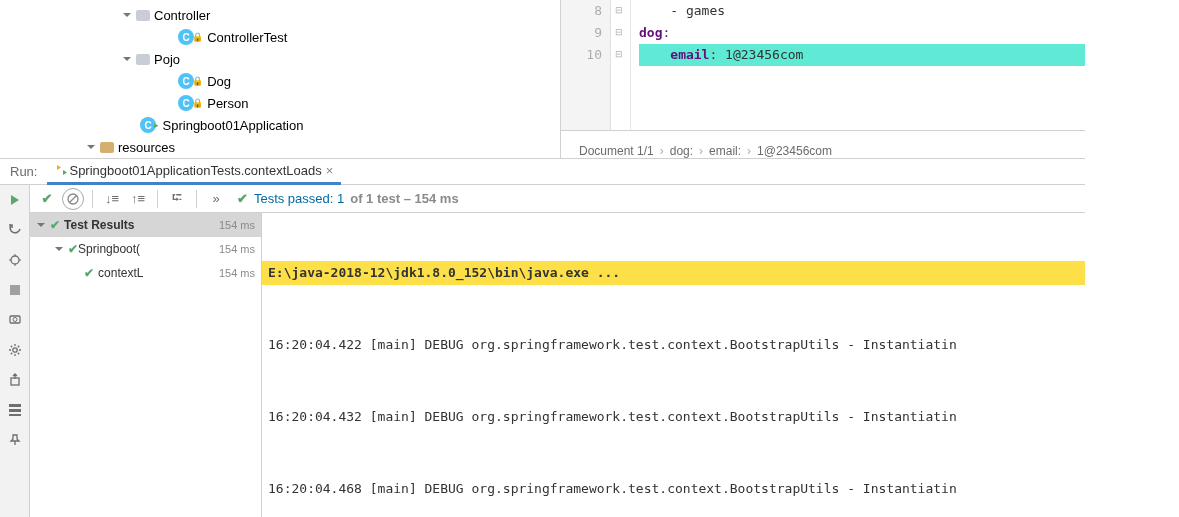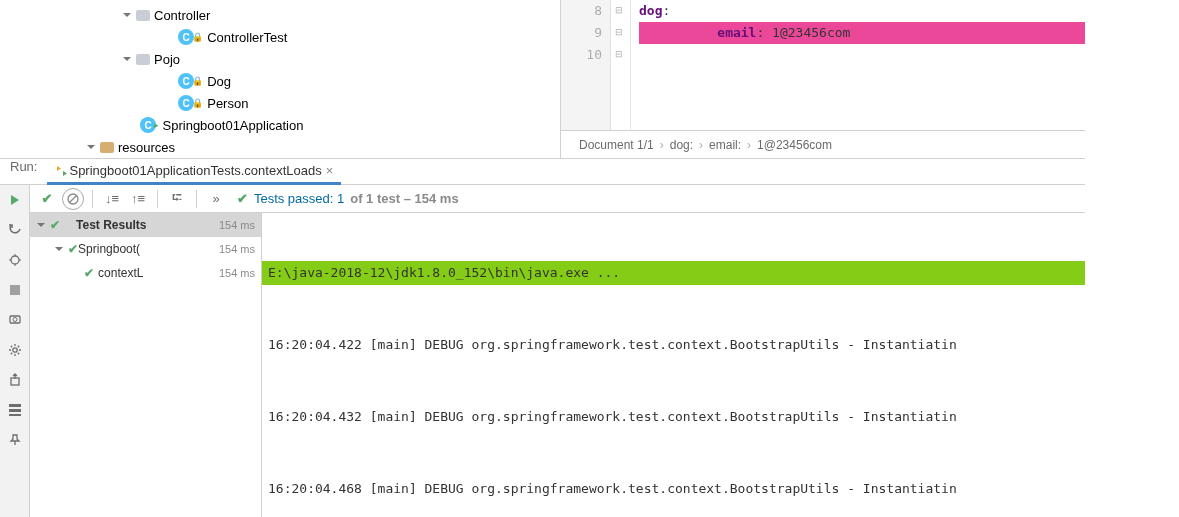--- a/index.html
+++ b/index.html
@@ -16,26 +16,26 @@
 .ticon.folder { background: #c9ced6; color: #fff; border-radius: 2px; width: 14px; height: 11px; }
 .ticon.class { background: #4fc3f7; color: #fff; }
 .ticon.res { background: #d4af6f; color: #fff; border-radius: 2px; width: 14px; height: 11px; }
 .lock { font-size: 9px; color: #e57373; margin-left: -6px; margin-right: 4px; }
 .tree-label { color: #000; }
 .gutter { width: 50px; background: #f4f4f4; text-align: right; padding-right: 8px; color: #adadad; font-family: Consolas, monospace; font-size: 13px; line-height: 22px; border-right: 1px solid #e0e0e0; }
 .fold-col { width: 20px; background: #fff; border-right: 1px solid #e8e8e8; position: relative; }
 .fold-mark { position: absolute; left: 4px; width: 10px; height: 10px; color: #b0b0b0; font-size: 9px; }
 .code { flex: 1; font-family: Consolas, monospace; font-size: 13px; line-height: 22px; padding-left: 8px; }
 .code-line { height: 22px; white-space: pre; }
-.code-line.highlighted { background: #ec4899; padding-left: 47px; }
+.code-line.highlighted { background: #5eead4; }
 .key { color: #660e7a; font-weight: bold; }
 .editor-body { display: flex; flex: 1; overflow: hidden; }
-.breadcrumb { height: 28px; border-top: 1px solid #d0d0d0; display: flex; align-items: center; padding: 0 18px; color: #6b6b6b; font-size: 12px; gap: 6px; }
+.breadcrumb { height: 28px; border-top: 1px solid #d0d0d0; display: flex; align-items: flex-end; padding: 0 18px; color: #6b6b6b; font-size: 12px; gap: 6px; }
 .breadcrumb .sep { color: #b0b0b0; }
-.run-header { height: 26px; display: flex; align-items: flex-start; border-bottom: 1px solid #d0d0d0; }
+.run-header { height: 26px; display: flex; align-items: center; border-bottom: 1px solid #d0d0d0; }
 .run-label { padding: 0 10px; color: #6b6b6b; }
 .run-tab { display: flex; align-items: center; height: 26px; padding: 0 8px; border-bottom: 3px solid #4083c9; }
 .run-tab-icon { width: 14px; height: 14px; display: inline-flex; }
 .close-x { color: #858585; font-size: 13px; margin-left: 4px; cursor: pointer; }
 .run-body { flex: 1; display: flex; overflow: hidden; }
 .left-toolbar { width: 30px; background: #f2f2f2; border-right: 1px solid #d0d0d0; display: flex; flex-direction: column; align-items: center; padding-top: 4px; gap: 8px; }
 .tool-btn { width: 22px; height: 22px; display: flex; align-items: center; justify-content: center; color: #6e6e6e; cursor: pointer; border-radius: 3px; }
 .tool-btn.play { color: #59a869; }
 .test-area { flex: 1; display: flex; flex-direction: column; }
 .test-toolbar { height: 28px; border-bottom: 1px solid #d0d0d0; display: flex; align-items: center; padding: 0 6px; gap: 4px; background: #fff; }
@@ -46,21 +46,21 @@
 .check-green { color: #59a869; font-weight: bold; }
 .status-strong { color: #0369a1; font-weight: 400; }
 .status-dim { color: #8a8a8a; font-weight: bold; }
 .test-content { flex: 1; display: flex; overflow: hidden; }
 .test-tree { width: 232px; border-right: 1px solid #d0d0d0; overflow: hidden; font-size: 12px; }
 .test-tree-row { display: flex; align-items: center; height: 24px; padding-left: 6px; }
 .test-tree-row.sel { background: #d6d6d6; }
 .ttr-time { margin-left: auto; color: #8a8a8a; padding-right: 6px; font-size: 11px; }
 .console { flex: 1; font-family: Consolas, monospace; font-size: 13px; line-height: 24px; overflow: hidden; white-space: pre; }
 .console-line { height: 24px; padding-left: 6px; }
-.console-line.cmd { background: #84cc16; }
+.console-line.cmd { background: #fde047; font-weight: bold; }
 .run-wrap { position: relative; flex: 1; display: flex; flex-direction: column; }
 </style>
 </head>
 <body>
 
 <div class="root">
 
   <div class="top-split">
     <div class="project-tree">
 
@@ -132,20 +132,21 @@
           <div>8</div>
           <div>9</div>
           <div>10</div>
         </div>
         <div class="fold-col">
           <span class="fold-mark" style="top:5px">⊟</span>
           <span class="fold-mark" style="top:27px">⊟</span>
           <span class="fold-mark" style="top:49px">⊟</span>
         </div>
         <div class="code">
+          <div class="code-line"><span>    - games</span></div>
           <div class="code-line"><span class="key">dog</span><span>:</span></div>
           <div class="code-line highlighted"><span class="key">    email</span><span>:</span><span> 1@23456com</span></div>
         </div>
       </div>
       <div class="breadcrumb">
         <span>Document 1/1</span>
         <span class="sep">›</span>
         <span>dog:</span>
         <span class="sep">›</span>
         <span>email:</span>
@@ -257,21 +258,21 @@
 
         <div class="test-content">
           <div class="test-tree">
             <div class="test-tree-row sel">
               <span class="chevron">
                   <svg viewBox="0 0 8 8">
                     <path d="M0 2 L4 6 L8 2 Z" fill="#767676"></path>
                   </svg>
                 </span>
               <span class="check-green">✔</span>
-              <span style="margin-left:16px;font-weight:600">Test Results</span>
+              <span style="margin-left:4px;font-weight:600">Test Results</span>
               <span class="ttr-time">154 ms</span>
             </div>
             <div class="test-tree-row">
               <span class="spacer" style="width:18px"></span>
               <span class="chevron">
                   <svg viewBox="0 0 8 8">
                     <path d="M0 2 L4 6 L8 2 Z" fill="#767676"></path>
                   </svg>
                 </span>
               <span class="check-green">✔</span>

